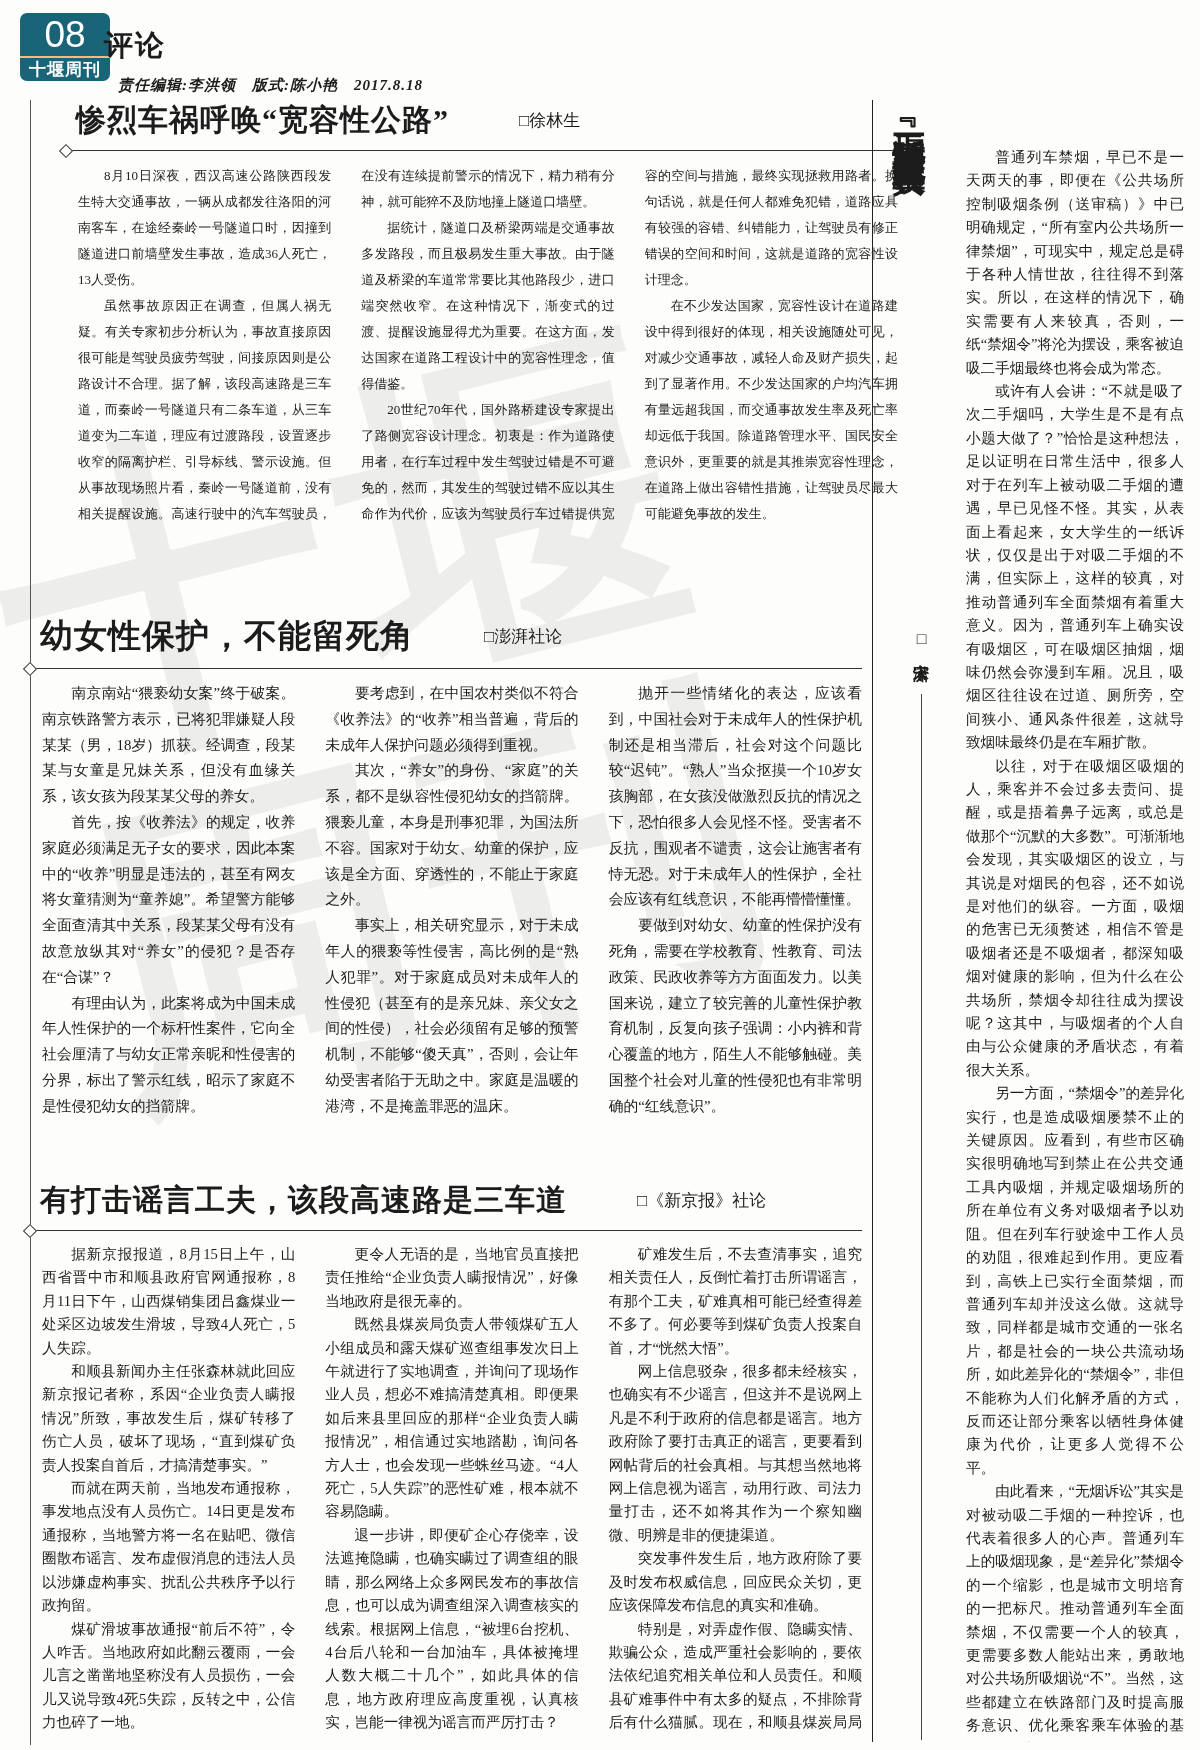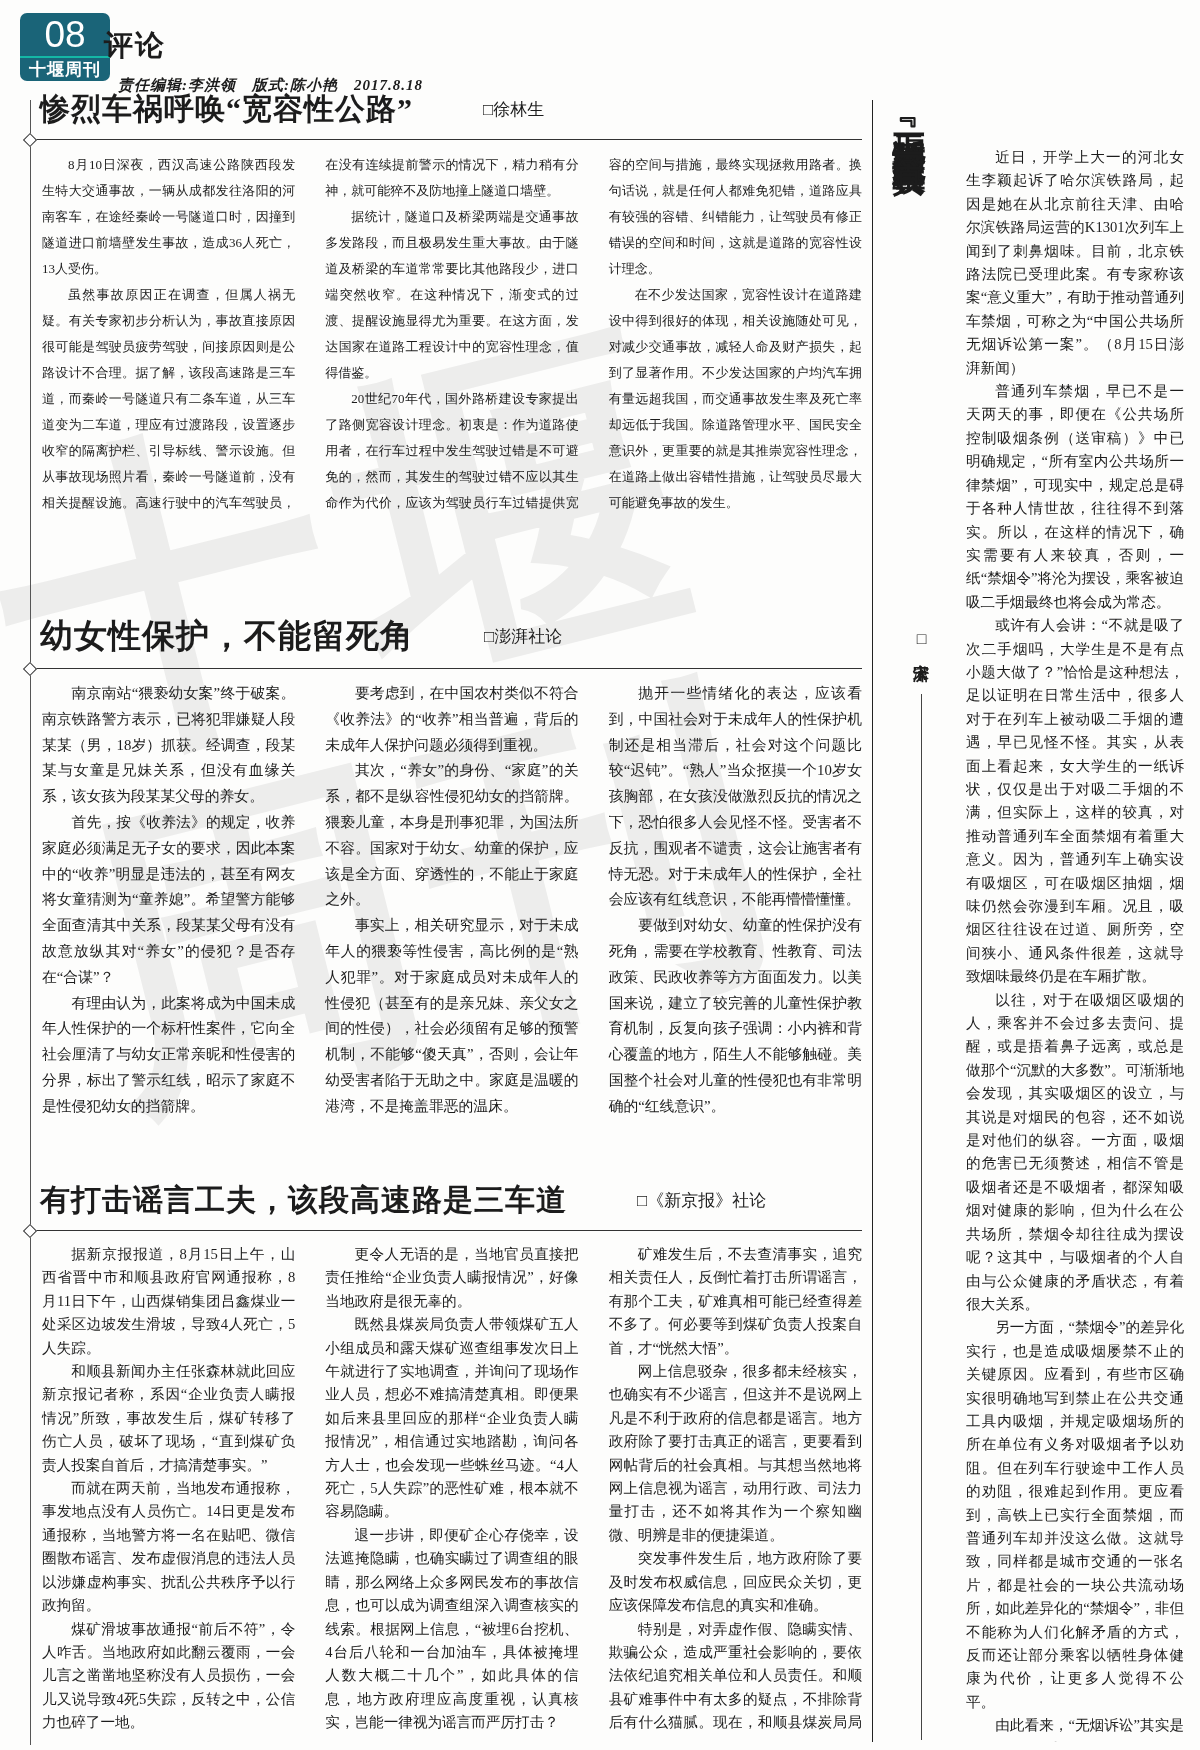--- a/index.html
+++ b/index.html
@@ -11,21 +11,21 @@
   .layer{position:absolute;z-index:1;}
   
   .watermark{
     position:absolute;left:40px;top:360px;width:780px;z-index:0;
     font-size:330px;font-weight:bold;line-height:1.08;color:#ededec;
     transform:rotate(-14deg);letter-spacing:20px;
     font-family:"Liberation Serif","DejaVu Serif",serif;
   }
   
   .badge{left:20px;top:13px;width:90px;height:68px;background:#1a6478;border-radius:7px;overflow:hidden;text-align:center;}
-  .badge-num{display:block;color:#fff;font-size:37px;line-height:43px;font-family:"Liberation Sans",sans-serif;border-bottom:2px solid #14b8a6;height:43px;}
+  .badge-num{display:block;color:#fff;font-size:37px;line-height:43px;font-family:"Liberation Sans",sans-serif;border-bottom:2px solid #fdba74;height:43px;}
   .badge-name{display:block;color:#fff;font-size:17px;line-height:23px;font-weight:bold;letter-spacing:1px;}
   .section-title{left:104px;top:26px;font-size:29px;font-weight:bold;letter-spacing:2px;}
   .editor-info{left:118px;top:76px;font-size:15px;font-weight:bold;font-style:italic;letter-spacing:1px;}
   
   .left-border{left:30px;top:100px;width:1px;height:1645px;background:#555;}
   .article{left:30px;width:832px;}
   .art-head{display:flex;align-items:center;padding:0 0 0 10px;}
   .art-title{font-weight:bold;letter-spacing:1px;}
   .t1{font-size:30px;}
   .t2{font-size:33px;}
@@ -69,21 +69,21 @@
 
 <div class="layer badge">
   <span class="badge-num">08</span>
   <span class="badge-name">十堰周刊</span>
 </div>
 <div class="layer section-title">评论</div>
 <div class="layer editor-info">责任编辑:李洪领　版式:陈小艳　2017.8.18</div>
 
 <div class="layer left-border"></div>
 
-<div class="layer article" style="top:89px;">
+<div class="layer article" style="top:100px;padding-left:36px;">
   <div class="art-head">
     <span class="art-title t1">惨烈车祸呼唤“宽容性公路”</span>
     <span class="art-author">□徐林生</span>
   </div>
   <div class="rule"></div>
   <div class="art-body b1">
     <p class="para">8月10日深夜，西汉高速公路陕西段发生特大交通事故，一辆从成都发往洛阳的河南客车，在途经秦岭一号隧道口时，因撞到隧道进口前墙壁发生事故，造成36人死亡，13人受伤。</p>
     <p class="para">虽然事故原因正在调查，但属人祸无疑。有关专家初步分析认为，事故直接原因很可能是驾驶员疲劳驾驶，间接原因则是公路设计不合理。据了解，该段高速路是三车道，而秦岭一号隧道只有二条车道，从三车道变为二车道，理应有过渡路段，设置逐步收窄的隔离护栏、引导标线、警示设施。但从事故现场照片看，秦岭一号隧道前，没有相关提醒设施。高速行驶中的汽车驾驶员，在没有连续提前警示的情况下，精力稍有分神，就可能猝不及防地撞上隧道口墙壁。</p>
     <p class="para">据统计，隧道口及桥梁两端是交通事故多发路段，而且极易发生重大事故。由于隧道及桥梁的车道常常要比其他路段少，进口端突然收窄。在这种情况下，渐变式的过渡、提醒设施显得尤为重要。在这方面，发达国家在道路工程设计中的宽容性理念，值得借鉴。</p>
     <p class="para">20世纪70年代，国外路桥建设专家提出了路侧宽容设计理念。初衷是：作为道路使用者，在行车过程中发生驾驶过错是不可避免的，然而，其发生的驾驶过错不应以其生命作为代价，应该为驾驶员行车过错提供宽容的空间与措施，最终实现拯救用路者。换句话说，就是任何人都难免犯错，道路应具有较强的容错、纠错能力，让驾驶员有修正错误的空间和时间，这就是道路的宽容性设计理念。</p>
@@ -130,19 +130,18 @@
     <p class="para">突发事件发生后，地方政府除了要及时发布权威信息，回应民众关切，更应该保障发布信息的真实和准确。</p>
     <p class="para">特别是，对弄虚作假、隐瞒实情、欺骗公众，造成严重社会影响的，要依法依纪追究相关单位和人员责任。和顺县矿难事件中有太多的疑点，不排除背后有什么猫腻。现在，和顺县煤炭局局长已被撤职，因发布伤亡消息被拘留的人员已释放，但追问不应停止。</p>
   </div>
 </div>
 
 <div class="layer divider-v"></div>
 <div class="layer r-title">『无烟诉讼第一案』绝不是简单较真</div>
 <div class="layer r-author">□宋潇</div>
 <div class="layer r-line"></div>
 <div class="layer r-body">
-  <p class="para">近日，开学上大一的河北女生李颖起诉了哈尔滨铁路局，起因是她在从北京前往天津、由哈尔滨铁路局运营的K1301次列车上闻到了刺鼻烟味。目前，北京铁路法院已受理此案。有专家称该案“意义重大”，有助于推动普通列车禁烟，可称之为“中国公共场所无烟诉讼第一案”。（8月15日澎湃新闻）</p>
   <p class="para">普通列车禁烟，早已不是一天两天的事，即便在《公共场所控制吸烟条例（送审稿）》中已明确规定，“所有室内公共场所一律禁烟”，可现实中，规定总是碍于各种人情世故，往往得不到落实。所以，在这样的情况下，确实需要有人来较真，否则，一纸“禁烟令”将沦为摆设，乘客被迫吸二手烟最终也将会成为常态。</p>
   <p class="para">或许有人会讲：“不就是吸了次二手烟吗，大学生是不是有点小题大做了？”恰恰是这种想法，足以证明在日常生活中，很多人对于在列车上被动吸二手烟的遭遇，早已见怪不怪。其实，从表面上看起来，女大学生的一纸诉状，仅仅是出于对吸二手烟的不满，但实际上，这样的较真，对推动普通列车全面禁烟有着重大意义。因为，普通列车上确实设有吸烟区，可在吸烟区抽烟，烟味仍然会弥漫到车厢。况且，吸烟区往往设在过道、厕所旁，空间狭小、通风条件很差，这就导致烟味最终仍是在车厢扩散。</p>
   <p class="para">以往，对于在吸烟区吸烟的人，乘客并不会过多去责问、提醒，或是捂着鼻子远离，或总是做那个“沉默的大多数”。可渐渐地会发现，其实吸烟区的设立，与其说是对烟民的包容，还不如说是对他们的纵容。一方面，吸烟的危害已无须赘述，相信不管是吸烟者还是不吸烟者，都深知吸烟对健康的影响，但为什么在公共场所，禁烟令却往往成为摆设呢？这其中，与吸烟者的个人自由与公众健康的矛盾状态，有着很大关系。</p>
   <p class="para">另一方面，“禁烟令”的差异化实行，也是造成吸烟屡禁不止的关键原因。应看到，有些市区确实很明确地写到禁止在公共交通工具内吸烟，并规定吸烟场所的所在单位有义务对吸烟者予以劝阻。但在列车行驶途中工作人员的劝阻，很难起到作用。更应看到，高铁上已实行全面禁烟，而普通列车却并没这么做。这就导致，同样都是城市交通的一张名片，都是社会的一块公共流动场所，如此差异化的“禁烟令”，非但不能称为人们化解矛盾的方式，反而还让部分乘客以牺牲身体健康为代价，让更多人觉得不公平。</p>
   <p class="para">由此看来，“无烟诉讼”其实是对被动吸二手烟的一种控诉，也代表着很多人的心声。普通列车上的吸烟现象，是“差异化”禁烟令的一个缩影，也是城市文明培育的一把标尺。推动普通列车全面禁烟，不仅需要一个人的较真，更需要多数人能站出来，勇敢地对公共场所吸烟说“不”。当然，这些都建立在铁路部门及时提高服务意识、优化乘客乘车体验的基础上，让普通列车成为“无烟区”，需要全社会的共同努力。</p>
 </div>
 
 </body></html>

